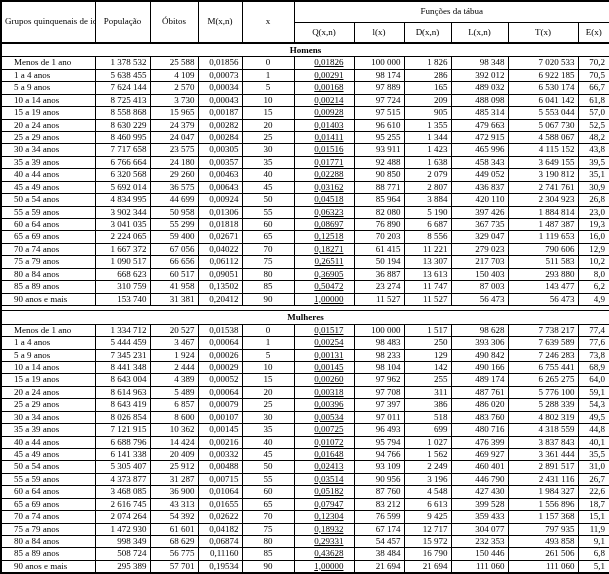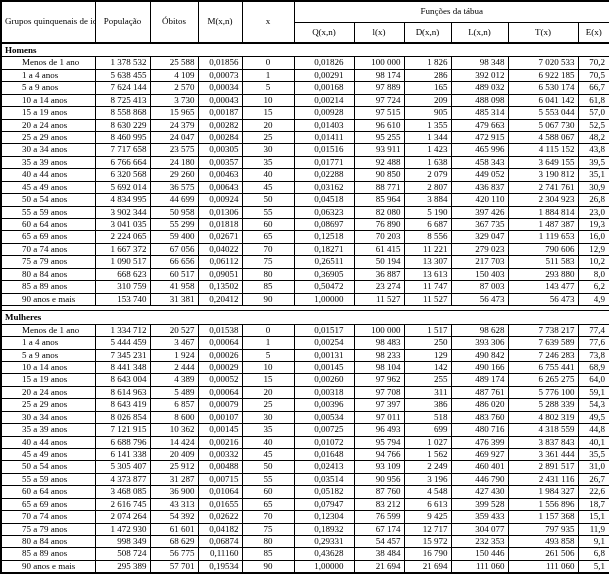--- a/index.html
+++ b/index.html
@@ -24,33 +24,33 @@
     font-weight:normal;
     text-align:center;
     vertical-align:middle;
     white-space:normal;
     line-height:1.2;
     margin-top:16px;
   }
   thead tr{height:21px;}
   tr.band td{
     font-weight:bold;
-    text-align:left;
+    text-align:center;
     height:12px;
     border-left:none;border-right:none;
   }
   tr.spacer td{
     height:4px;
     border-left:none;border-right:none;border-bottom:none;
   }
   tbody tr.datarow{height:12px;}
-  td.c-age{text-align:left;padding-left:20px;}
+  td.c-age{text-align:left;padding-left:12px;}
   td.c-num{text-align:right;padding-right:3px;}
   td.c-x{text-align:center;}
-  td.c-q{text-align:right;padding-right:10px;}
+  td.c-q{text-align:right;padding-right:10px;text-decoration:underline;}
   td.c-e{text-align:right;padding-right:4px;}
 </style>
 </head>
 <body>
 
 <table class="lifetable">
   <colgroup>
     <col style="width:94px">
       <col style="width:55px">
       <col style="width:48px">

